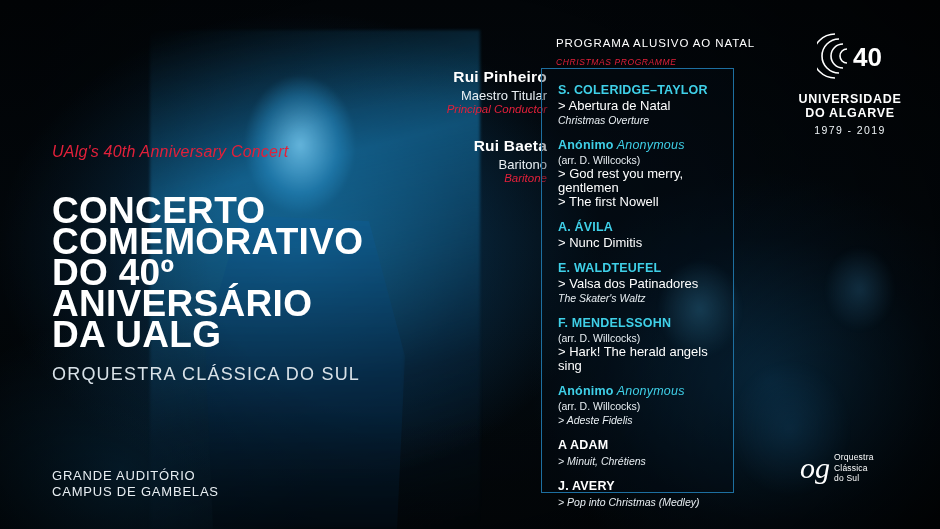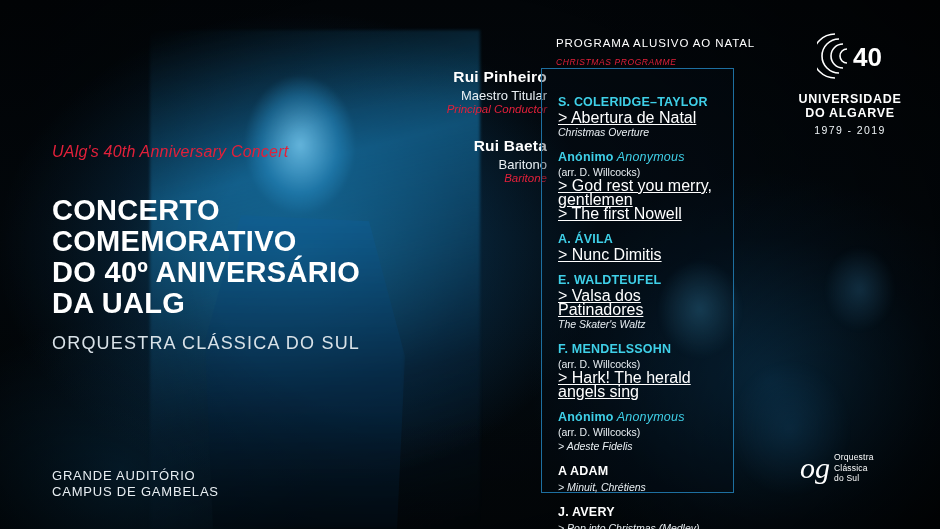--- a/index.html
+++ b/index.html
@@ -78,21 +78,21 @@
   .anniv {
     color: #e2203a;
     font-style: italic;
     font-size: 16px;
     line-height: 19px;
     letter-spacing: 0.2px;
     margin-bottom: 34px;
   }
   .title {
     color: #ffffff;
-    font-size: 29px;
+    font-size: 37px;
     line-height: 31px;
     font-weight: bold;
     letter-spacing: 0.3px;
     white-space: pre-line;
   }
   .subtitle {
     color: #d9e2e8;
     font-size: 18px;
     letter-spacing: 1.2px;
     margin-top: 14px;
@@ -174,21 +174,21 @@
     margin-top: 8px;
   }
   .prog-box {
     position: absolute;
     left: 541px;
     top: 68px;
     width: 193px;
     height: 425px;
     border: 1px solid #1d6fa0;
     background: rgba(2,14,24,0.30);
-    padding: 26px 14px 10px 16px;
+    padding: 14px 14px 10px 16px;
     box-sizing: border-box;
   }
   .work { margin-bottom: 11px; }
   .work:last-child { margin-bottom: 12px; }
   .composer {
     font-size: 12.5px;
     font-weight: bold;
     letter-spacing: 0.2px;
     margin-bottom: 2px;
   }
@@ -199,23 +199,22 @@
     font-weight: normal;
     color: #3fd0e8;
   }
   .arr {
     color: #e8eef2;
     font-size: 10.5px;
     line-height: 13px;
   }
   .piece {
     color: #ffffff;
-    font-size: 16px;
+    font-size: 13px;
     line-height: 14px;
-    text-decoration: underline;
   }
   .piece-en {
     color: #e8eef2;
     font-size: 10.5px;
     font-style: italic;
     line-height: 14px;
   }
 
   
   .ualg-logo {

